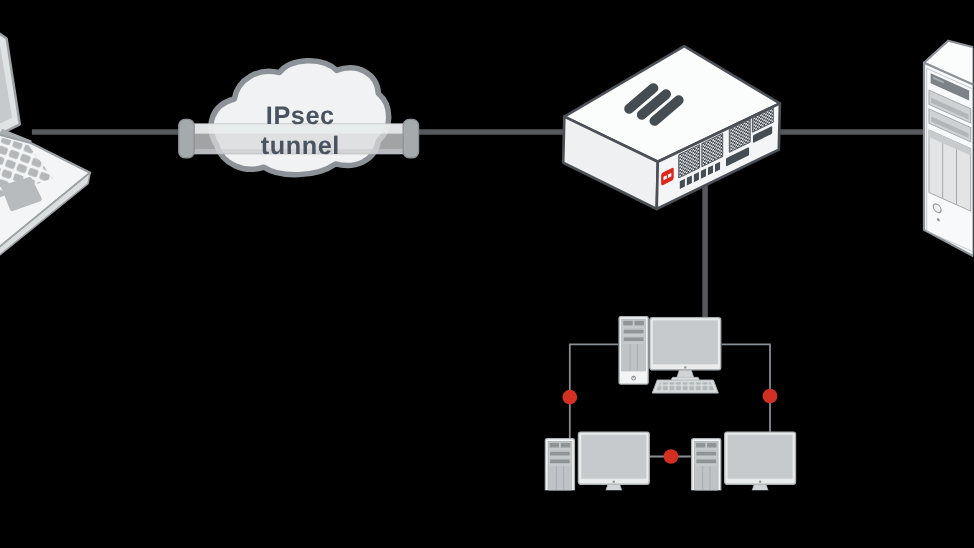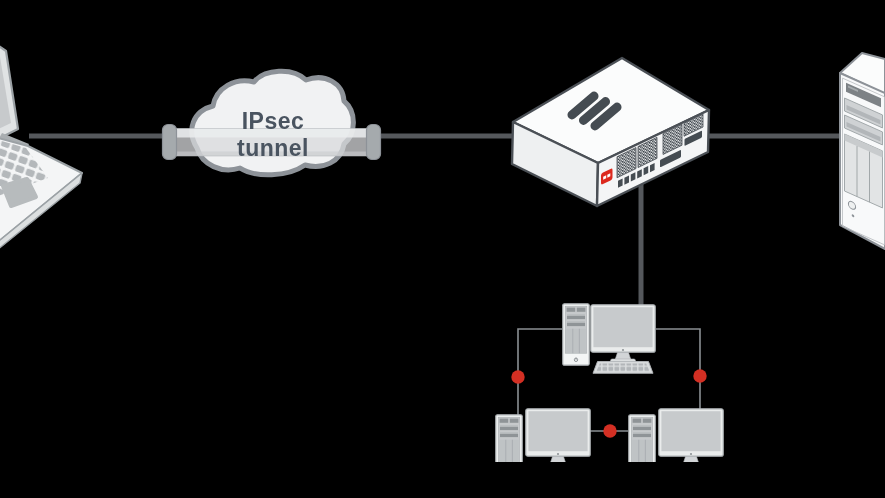--- a/index.html
+++ b/index.html
@@ -2,21 +2,20 @@
 <html style="--background: #000000; --link: #55585c; --lan_link: #8a8f93; --dot_red: #d32f23; --cloud_fill: #f1f2f3; --cloud_stroke: #8d9298; --label_text: #4a5460; --device_outline: #4b5056; --fortinet_red: #dc291e;"><head>
 <meta charset="utf-8">
 <style>
   html,body{margin:0;padding:0;background:#000;}
   .stage{
     position:relative;
     width:885px;height:446px;
     background:var(--background,#000);
     overflow:hidden;
     font-family:"Liberation Sans",sans-serif;
-    margin-top:16px;
   }
   svg{display:block}
   .trunk{stroke:var(--link,#55585c);stroke-width:5;fill:none}
   .lan{stroke:var(--lan_link,#8a8f93);stroke-width:1.6;fill:none}
   .dot{fill:var(--dot_red,#d32f23)}
   .cloud{fill:var(--cloud_fill,#f1f2f3);stroke:var(--cloud_stroke,#8d9298);stroke-width:5;stroke-linejoin:round}
   .tunnel-label{
     fill:var(--label_text,#4a5460);
     font-family:"Liberation Sans",sans-serif;
     font-weight:bold;font-size:23px;letter-spacing:.5px;

